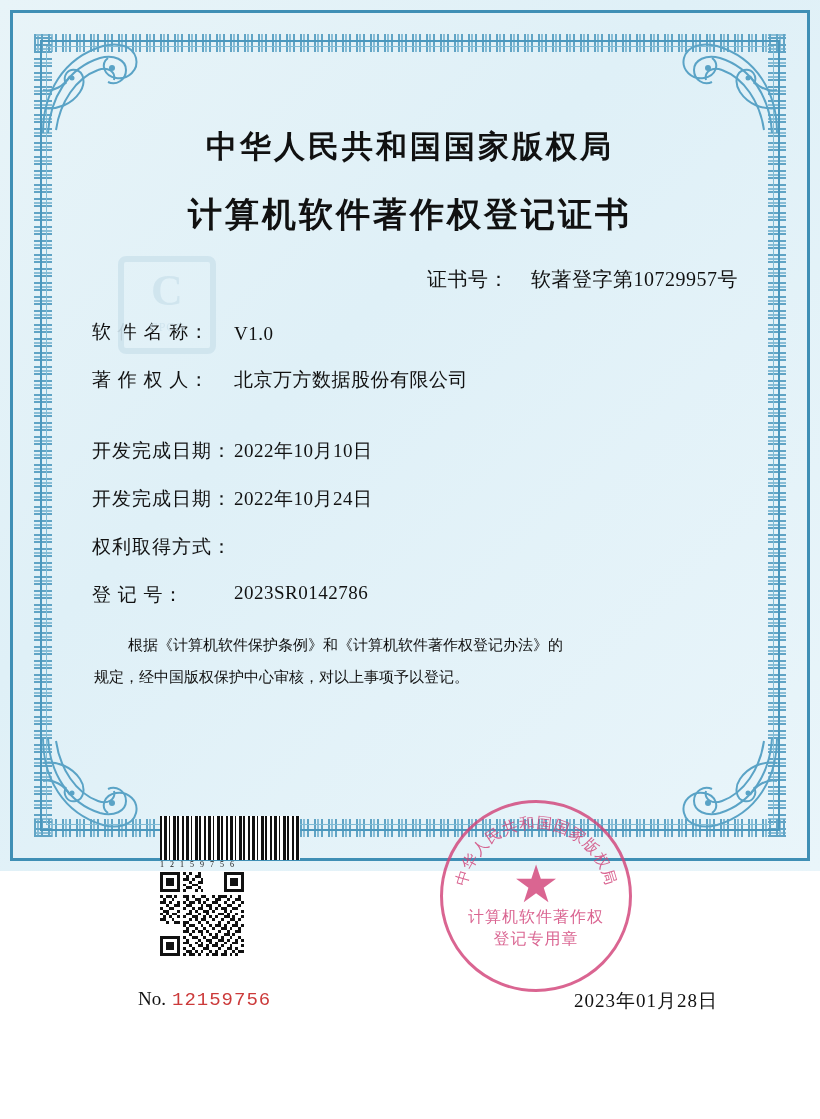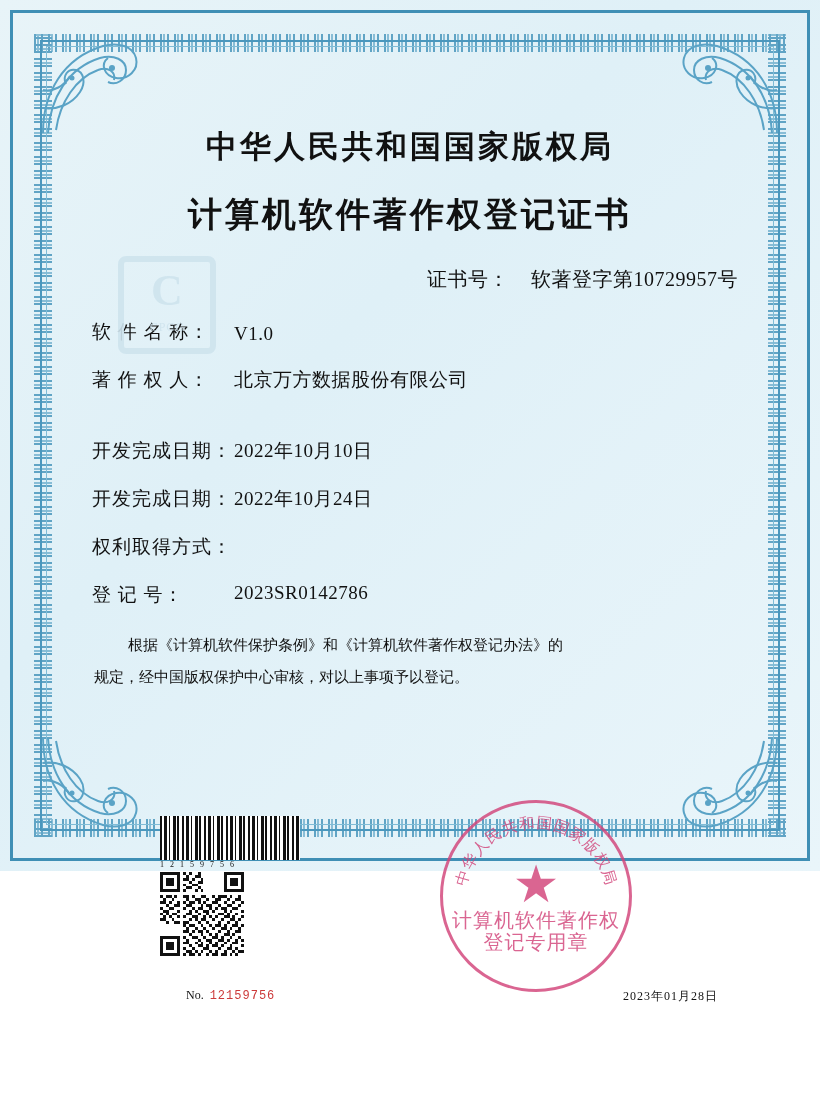--- a/index.html
+++ b/index.html
@@ -237,37 +237,36 @@
   .seal-arc text {
     font-size: 15.5px;
     font-family: "Liberation Serif", serif;
     fill: #d2447a;
     letter-spacing: 1px;
   }
   .seal-line1, .seal-line2 {
     position: absolute;
     width: 100%;
     text-align: center;
-    font-size: 20px;
+    font-size: 16px;
     letter-spacing: 1px;
     color: #d2447a;
   }
   .seal-line1 { top: 104px; }
   .seal-line2 { top: 126px; }
 
   .footer {
     position: absolute;
     left: 0; right: 0;
     top: 928px;
     display: flex;
     justify-content: space-between;
     padding: 0 42px 0 78px;
-    font-size: 12px;
+    font-size: 19px;
     color: #111;
-    margin-left: 48px;
   }
   .footer .no-label { color: #111; margin-right: 6px; }
   .footer .no-value { color: #cc3a3a; letter-spacing: 1px; font-family: "Liberation Mono", monospace; }
   .footer .date { letter-spacing: 1px; }
 </style>
 </head>
 <body>
 
 <div class="certificate">
 

